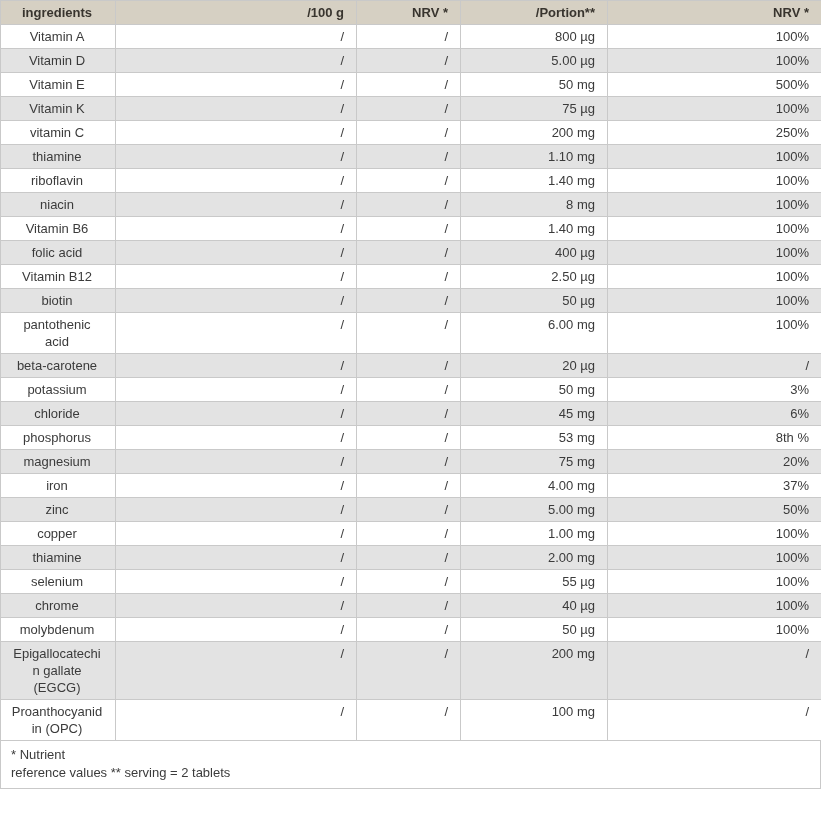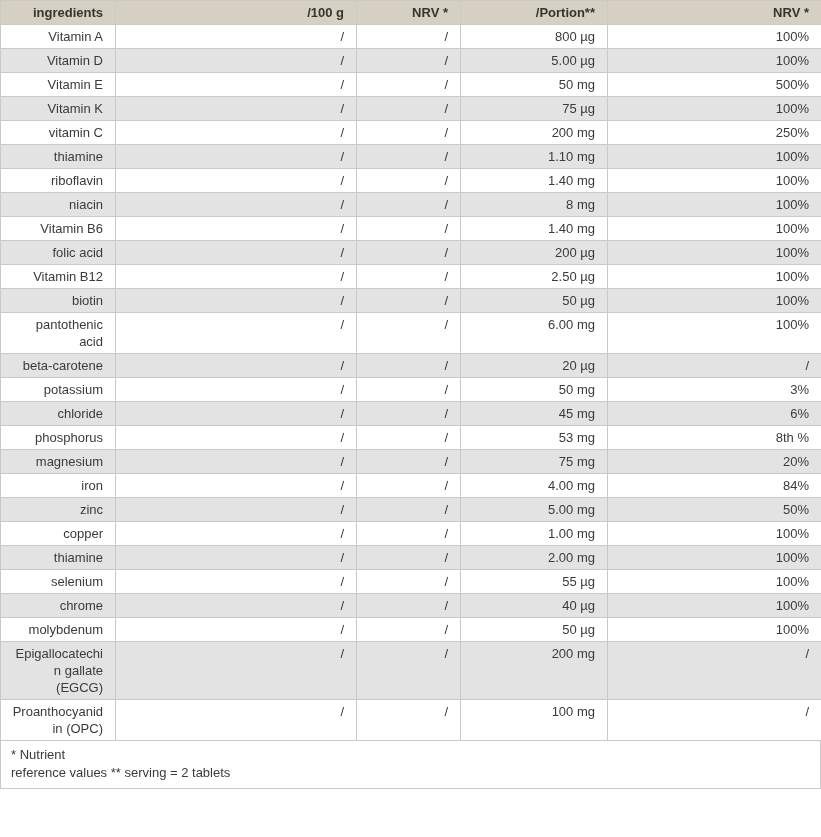--- a/index.html
+++ b/index.html
@@ -32,21 +32,21 @@
     text-align: right;
     overflow: hidden;
     word-wrap: break-word;
   }
   th {
     background: #d6d0c3;
     font-weight: bold;
     color: #38342e;
   }
   th.first, td.first {
-    text-align: right;
+    text-align: center;
   }
   tbody tr:nth-child(even) td {
     background: #e3e3e3;
   }
   tbody tr:nth-child(odd) td {
     background: #ffffff;
   }
   
   tbody[data-rows="nutrition_table.rows"] tr:nth-child(28) td,
   tbody[data-rows="nutrition_table.rows"] tr:nth-child(29) td {
@@ -143,21 +143,21 @@
           <td class="first">Vitamin B6</td>
           <td>/</td>
           <td>/</td>
           <td>1.40 mg</td>
           <td>100%</td>
         </tr>
         <tr>
           <td class="first">folic acid</td>
           <td>/</td>
           <td>/</td>
-          <td>200 µg</td>
+          <td>400 µg</td>
           <td>100%</td>
         </tr>
         <tr>
           <td class="first">Vitamin B12</td>
           <td>/</td>
           <td>/</td>
           <td>2.50 µg</td>
           <td>100%</td>
         </tr>
         <tr>
@@ -207,21 +207,21 @@
           <td>/</td>
           <td>/</td>
           <td>75 mg</td>
           <td>20%</td>
         </tr>
         <tr>
           <td class="first">iron</td>
           <td>/</td>
           <td>/</td>
           <td>4.00 mg</td>
-          <td>84%</td>
+          <td>37%</td>
         </tr>
         <tr>
           <td class="first">zinc</td>
           <td>/</td>
           <td>/</td>
           <td>5.00 mg</td>
           <td>50%</td>
         </tr>
         <tr>
           <td class="first">copper</td>

